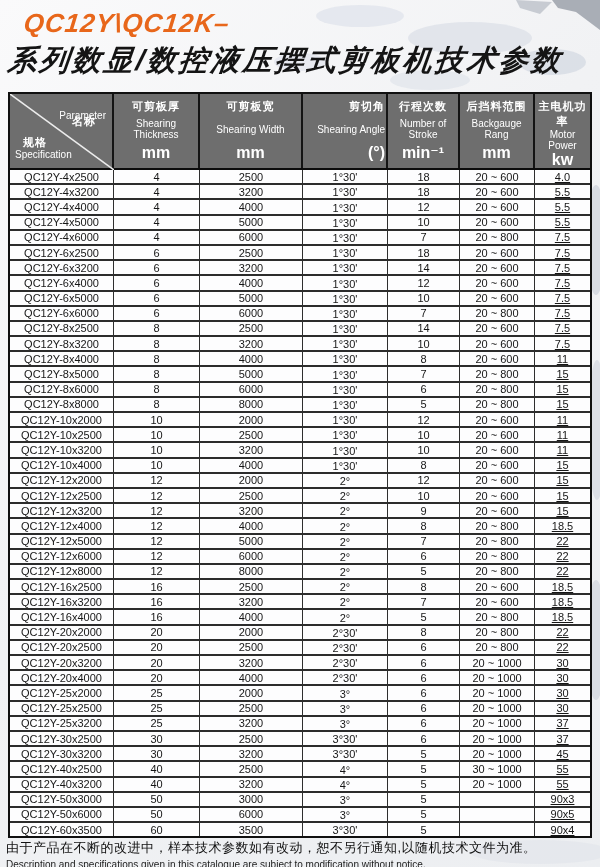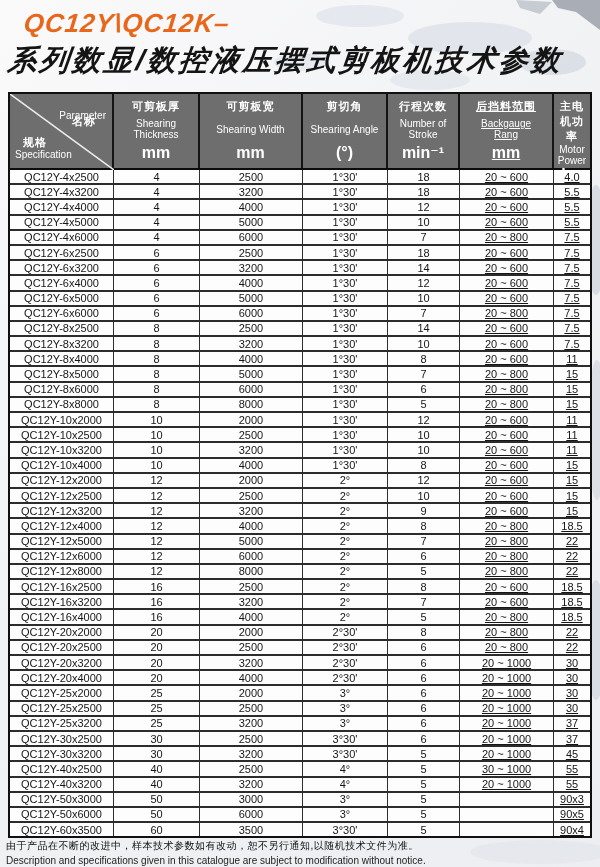--- a/index.html
+++ b/index.html
@@ -52,25 +52,25 @@
   .trow { display:flex; flex:1; border-bottom:2px solid #2c2c2c; background:#fdfdfe; }
   .trow:last-child { border-bottom:none; }
   .td {
     display:flex; align-items:center; justify-content:center;
     font-size:11px; color:#161616; border-right:1px solid #2e2e2e;
     overflow:hidden; white-space:nowrap;
   }
   .td:last-child { border-right:none;text-decoration:underline; }
 
   .c0 { width:104px; } .c1 { width:86px; } .c2 { width:103px;align-items:center; }
-  .c3 { width:85px; }  .c4 { width:72px; } .c5 { width:94px;text-decoration:underline; }
+  .c3 { width:85px;align-items:flex-end; }  .c4 { width:72px; } .c5 { width:75px; }
   .c6 { flex:1; }
 
   .footer { position:absolute; left:6px; top:839px; z-index:2; }
-  .footer .zh { font-size:10px; color:#111; letter-spacing:0.5px; }
+  .footer .zh { font-size:13px; color:#111; letter-spacing:0.5px; }
   .footer .en { font-size:10px; color:#222; margin-top:2px; }
 </style>
 </head>
 <body>
 
 <div class="page">
 
   <svg class="watermark" width="600" height="867" viewBox="0 0 600 867" aria-hidden="true">
     <polygon points="552,0 600,0 600,30 576,12 558,8" fill="#a9aeb6"></polygon>
     <polygon points="516,0 552,2 540,14 520,8" fill="#c7cbd2"></polygon>

